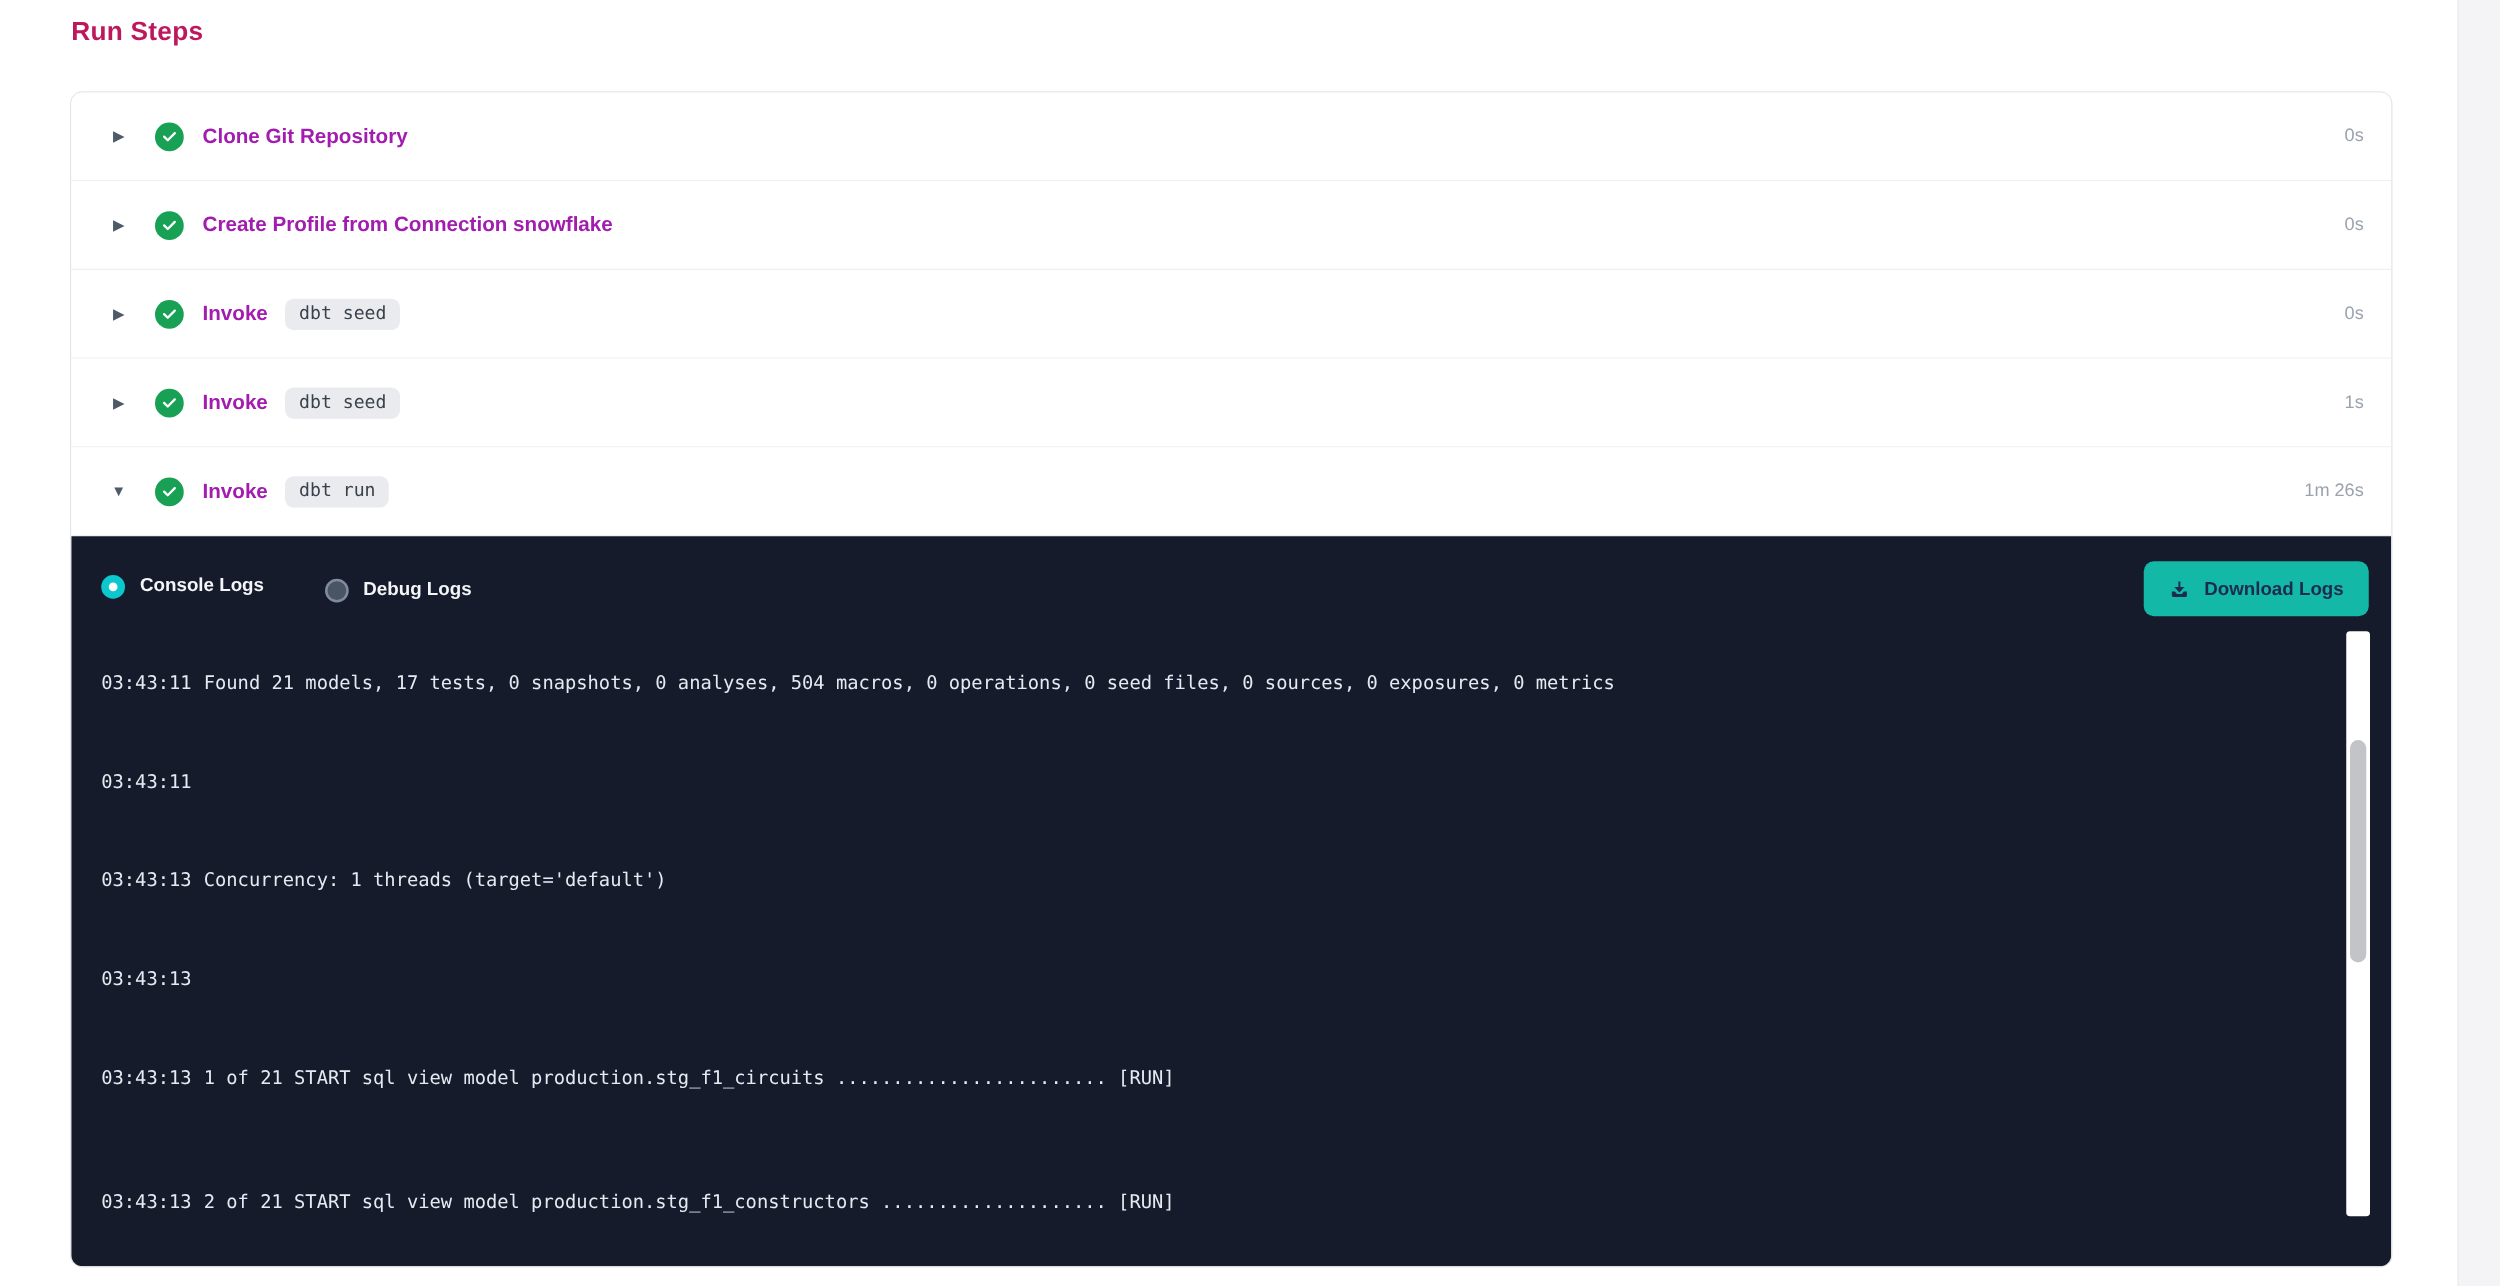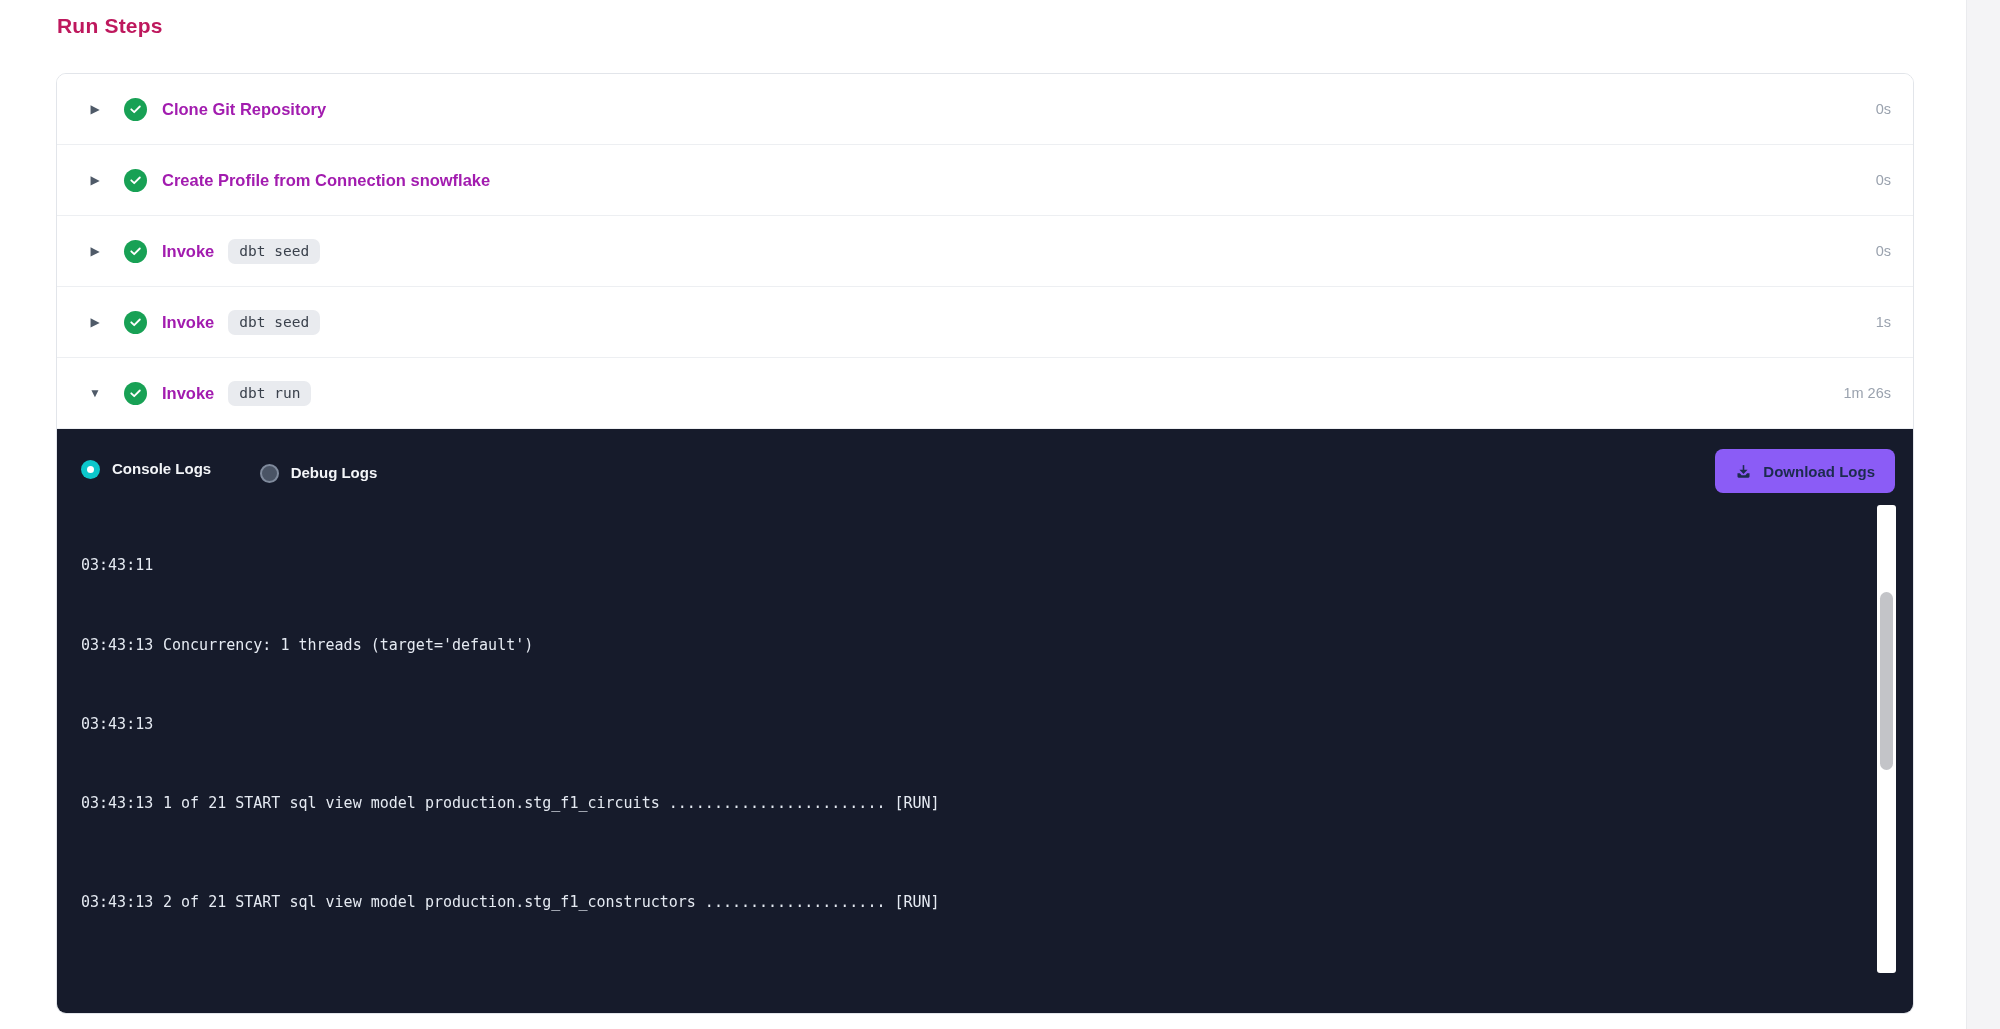--- a/index.html
+++ b/index.html
@@ -31,21 +31,21 @@
            flex-direction:column; }
   .panel-header { height:64px; flex:none; display:flex; align-items:center;
                   padding:20px 18px 0 24px; }
   .radio { display:inline-flex; align-items:flex-start; margin-right:44px; cursor:pointer; }
   .rdot { width:19px; height:19px; border-radius:50%; margin-right:12px; flex:none;
           display:flex; align-items:center; justify-content:center; }
   .radio.sel .rdot { background:#0cc7cb; }
   .radio.sel .rinner { width:7px; height:7px; border-radius:50%; background:#fff; }
   .radio:not(.sel) .rdot { background:#4a5465; border:2px solid #7f8a9c; }
   .rlabel { color:#f3f5f8; font-size:15px; font-weight:700; }
-  .dl-btn { margin-left:auto; height:44px; background:#8b5cf6; border:none; border-radius:8px;
+  .dl-btn { margin-left:auto; height:44px; background:#14b8a6; border:none; border-radius:8px;
             display:flex; align-items:center; gap:11px; padding:0 20px; cursor:pointer;
             font-family:"Liberation Sans", sans-serif; font-size:15px; font-weight:700;
             color:#1c2b4e; }
   .dl-btn svg { width:17px; height:17px; display:block; }
 
   .logwrap { margin:14px 28px 0 24px; flex:1; overflow:hidden; }
   .loglines { margin-top:-10px; font-family:"DejaVu Sans Mono", monospace; font-size:15px;
               line-height:19.8px; color:#e5eaf2; white-space:pre; }
   .line { height:19.8px; }
   .lt { display:inline-block; width:72px; margin-right:10px; }
@@ -147,20 +147,21 @@
             <path d="M10.9 3h2.2v7.2h-2.2z" fill="#1c2b4e"></path>
             <path d="M6.3 9.4h11.4L12 15.6z" fill="#1c2b4e"></path>
             <path d="M3.5 14.5h3.4l2.4 2.7h5.4l2.4-2.7h3.4v4.6a1.6 1.6 0 0 1-1.6 1.6H5.1a1.6 1.6 0 0 1-1.6-1.6z" fill="#1c2b4e"></path>
           </svg>
           <span>Download Logs</span>
         </button>
       </div>
 
       <div class="logwrap">
         <div id="loglines" class="loglines">
+  <div class="line"><span class="lt">03:43:11</span><span class="lb">Found 21 models, 17 tests, 0 snapshots, 0 analyses, 504 macros, 0 operations, 0 seed files, 0 sources, 0 exposures, 0 metrics</span><span class="lok"></span><span class="ltail"></span></div>
 
   <div class="line"><span class="lt">03:43:11</span><span class="lb"></span><span class="lok"></span><span class="ltail"></span></div>
 
   <div class="line"><span class="lt">03:43:13</span><span class="lb">Concurrency: 1 threads (target='default')</span><span class="lok"></span><span class="ltail"></span></div>
 
   <div class="line"><span class="lt">03:43:13</span><span class="lb"></span><span class="lok"></span><span class="ltail"></span></div>
 
   <div class="line"><span class="lt">03:43:13</span><span class="lb">1 of 21 START sql view model production.stg_f1_circuits ........................ [RUN]</span><span class="lok"></span><span class="ltail"></span></div>
 
 

